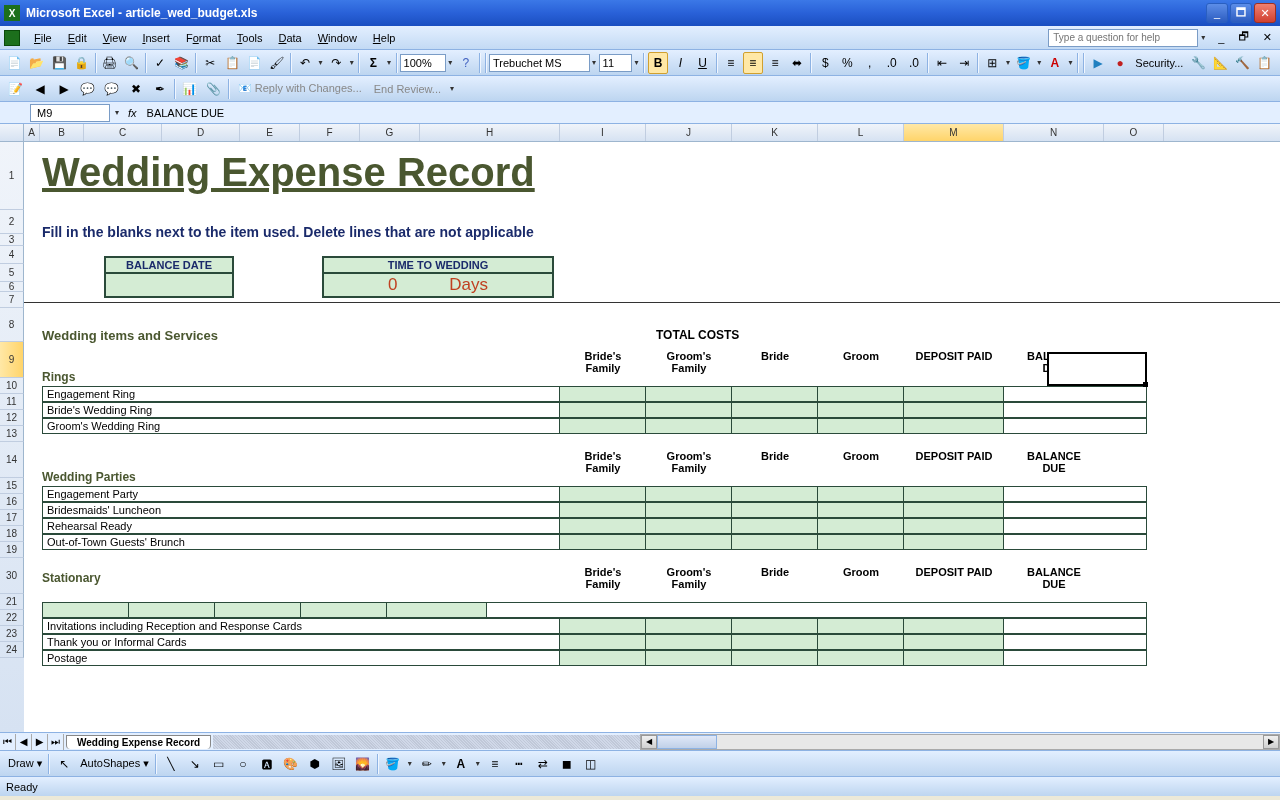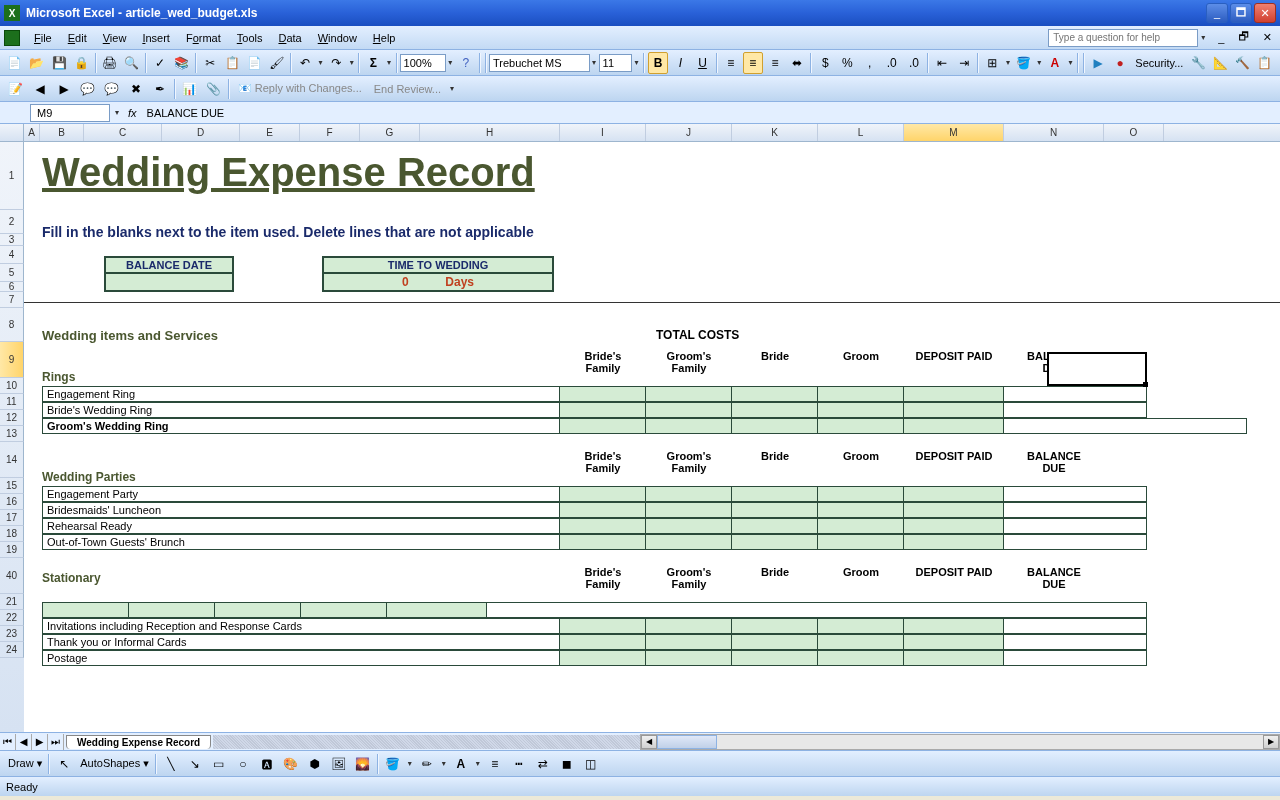--- a/index.html
+++ b/index.html
@@ -53,21 +53,21 @@
 .rowhdr.sel { background: linear-gradient(to right, #ffe8a6, #ffd46a); }
 
 .cells { flex: 1; position: relative; font-family: 'Trebuchet MS', sans-serif; }
 
 
 .ws-title { position: absolute; left: 18px; top: 8px; font-size: 40px; font-weight: bold; color: #4a5730; text-decoration: underline; font-family: 'Trebuchet MS', sans-serif; }
 .ws-instruction { position: absolute; left: 18px; top: 82px; font-size: 14px; font-weight: bold; color: #1a2a6a; font-family: 'Trebuchet MS', sans-serif; }
 
 .info-box { position: absolute; border: 2px solid #2a4a3a; background: #d4ecd4; text-align: center; font-family: 'Trebuchet MS', sans-serif; }
 .info-hdr { font-weight: bold; color: #1a2a6a; font-size: 11px; padding: 1px; border-bottom: 2px solid #2a4a3a; }
-.info-val { color: #c04020; font-weight: bold; font-size: 12px; padding: 1px; }
+.info-val { color: #c04020; font-weight: normal; font-size: 17px; padding: 1px; }
 
 .section-hdr { position: absolute; font-weight: bold; color: #4a5730; font-size: 13px; font-family: 'Trebuchet MS', sans-serif; }
 .total-costs { position: absolute; font-weight: bold; font-size: 12px; font-family: 'Trebuchet MS', sans-serif; }
 .colhdr-cell { position: absolute; font-weight: bold; font-size: 11px; text-align: center; font-family: 'Trebuchet MS', sans-serif; width: 86px; }
 .colhdr-cell.wide { width: 100px; }
 .subsection { position: absolute; font-weight: bold; color: #4a5730; font-size: 12px; font-family: 'Trebuchet MS', sans-serif; }
 
 .item-row { position: absolute; left: 18px; height: 16px; border: 1px solid #2a4a3a; display: flex; font-family: Arial, sans-serif; font-size: 11px; }
 .item-label { width: 517px; padding: 1px 4px; border-right: 1px solid #2a4a3a; background: white; }
 .item-cell { width: 86px; border-right: 1px solid #2a4a3a; background: #d4ecd4; }
@@ -310,21 +310,21 @@
         <div class="rowhdr" style="height: 16px;">10</div>
         <div class="rowhdr" style="height: 16px;">11</div>
         <div class="rowhdr" style="height: 16px;">12</div>
         <div class="rowhdr" style="height: 16px;">13</div>
         <div class="rowhdr" style="height: 36px;">14</div>
         <div class="rowhdr" style="height: 16px;">15</div>
         <div class="rowhdr" style="height: 16px;">16</div>
         <div class="rowhdr" style="height: 16px;">17</div>
         <div class="rowhdr" style="height: 16px;">18</div>
         <div class="rowhdr" style="height: 16px;">19</div>
-        <div class="rowhdr" style="height: 36px;">40</div>
+        <div class="rowhdr" style="height: 36px;">30</div>
         <div class="rowhdr" style="height: 16px;">21</div>
         <div class="rowhdr" style="height: 16px;">22</div>
         <div class="rowhdr" style="height: 16px;">23</div>
         <div class="rowhdr" style="height: 16px;">24</div>
       </div>
     <div class="cells">
       <div class="ws-title">Wedding Expense Record</div>
       <div class="ws-instruction">Fill in the blanks next to the item used.  Delete lines that are not applicable</div>
 
       <div class="info-box" style="left:80px; top:114px; width:130px;">
@@ -362,21 +362,21 @@
           </div>
           <div class="item-row" style="top: 260px; width: 1105px;">
             <div class="item-label">Bride's Wedding Ring</div>
             <div class="item-cell"></div>
             <div class="item-cell"></div>
             <div class="item-cell"></div>
             <div class="item-cell"></div>
             <div class="item-cell wide"></div>
             <div class="item-cell wide" style="background: white;"></div>
           </div>
-          <div class="item-row" style="top: 276px; width: 1205px; font-weight: bold;">
+          <div class="item-row" style="top: 276px; width: 1105px;">
             <div class="item-label">Groom's Wedding Ring</div>
             <div class="item-cell"></div>
             <div class="item-cell"></div>
             <div class="item-cell"></div>
             <div class="item-cell"></div>
             <div class="item-cell wide"></div>
             <div class="item-cell wide" style="background: white;"></div>
           </div>
         </div>
 

